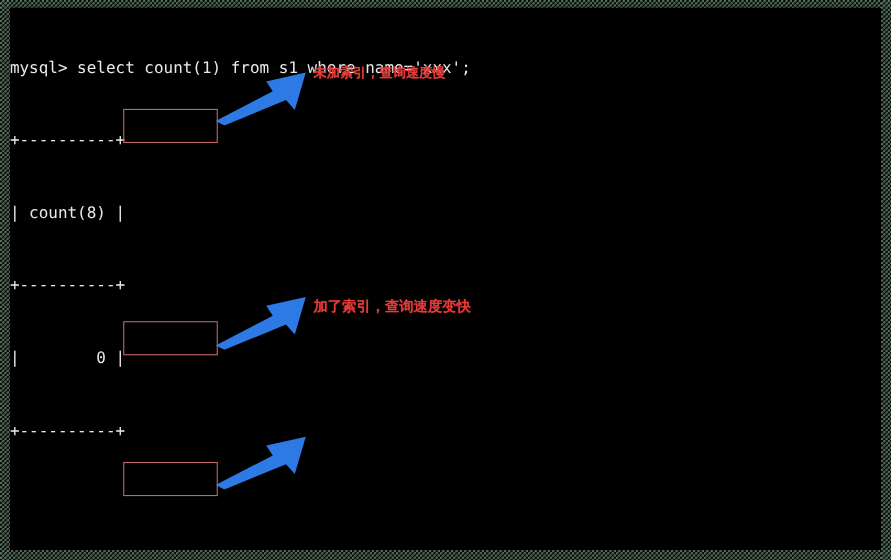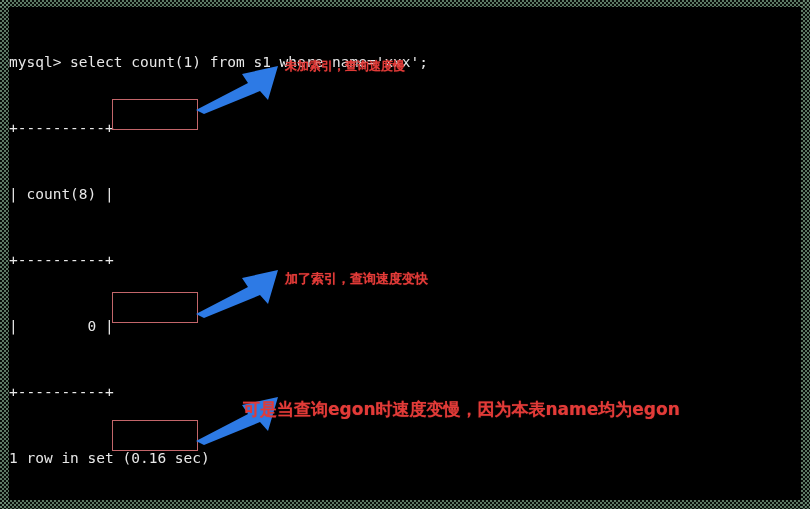--- a/index.html
+++ b/index.html
@@ -93,21 +93,20 @@
   <div class="frame-edge frame-left"></div>
   <div class="frame-edge frame-right"></div>
 
   <div id="terminal">
     <div class="tline">mysql&gt; select count(1) from s1 where name='xxx';</div>
     <div class="tline">+----------+</div>
     <div class="tline">| count(8) |</div>
     <div class="tline">+----------+</div>
     <div class="tline">|        0 |</div>
     <div class="tline">+----------+</div>
-    <div class="tline">1 row in set (0.16 sec)</div>
     
     
     
     
     
     
     
     
     
     
@@ -138,15 +137,14 @@
   </svg>
 
   <svg class="arrow" style="left:196px; top:393px; width:86px; height:52px;" viewBox="0 0 86 52">
     <polygon points="0,48 52,21 46,12 82,4 72,38 64,29 8,52" fill="#2d7ae5"></polygon>
   </svg>
 
   <div class="annot" style="left:285px; top:58px; font-size:12px;">未加索引，查询速度慢</div>
 
   <div class="annot" style="left:285px; top:270px; font-size:13px;">加了索引，查询速度变快</div>
 
-  <div class="annot" style="left:243px; top:398px; font-size:17px;">可是当查询egon时速度变慢，因为本表name均为egon</div>
 
 </div>
 
 </body></html>

